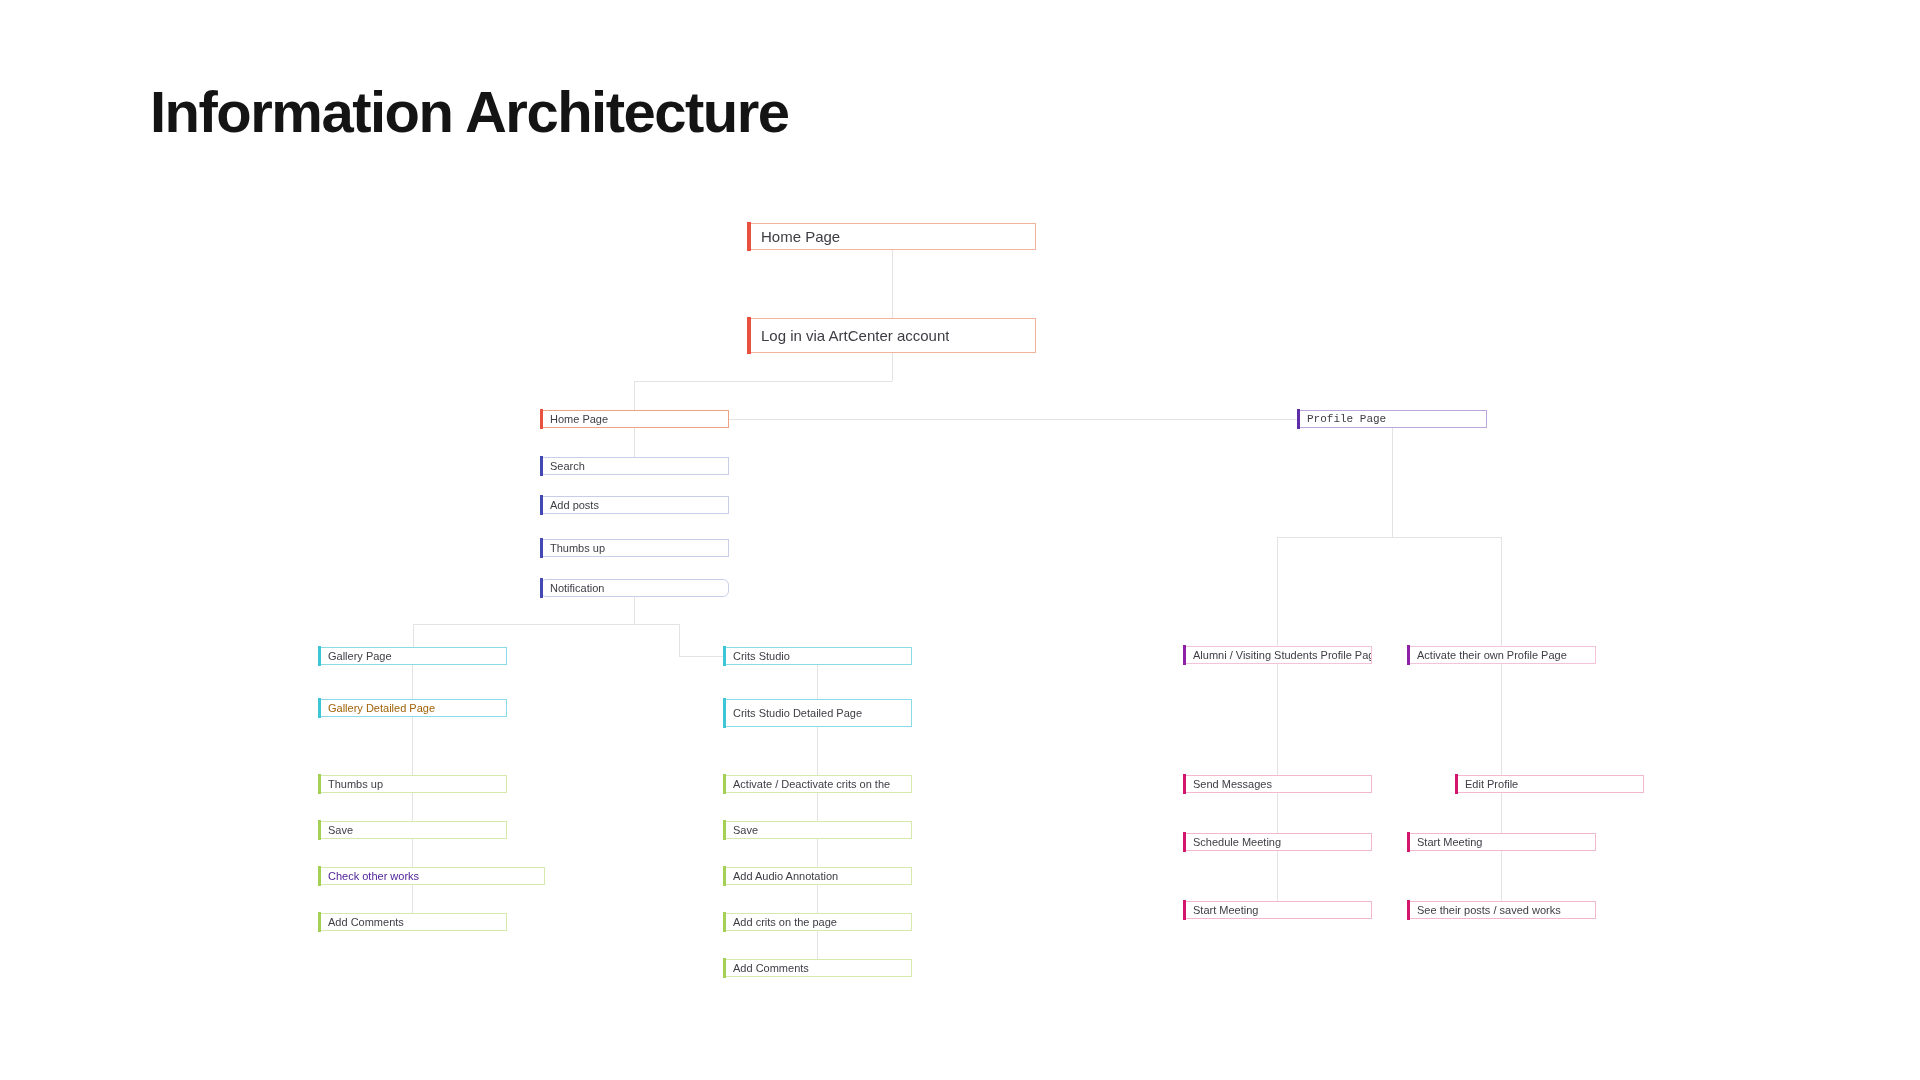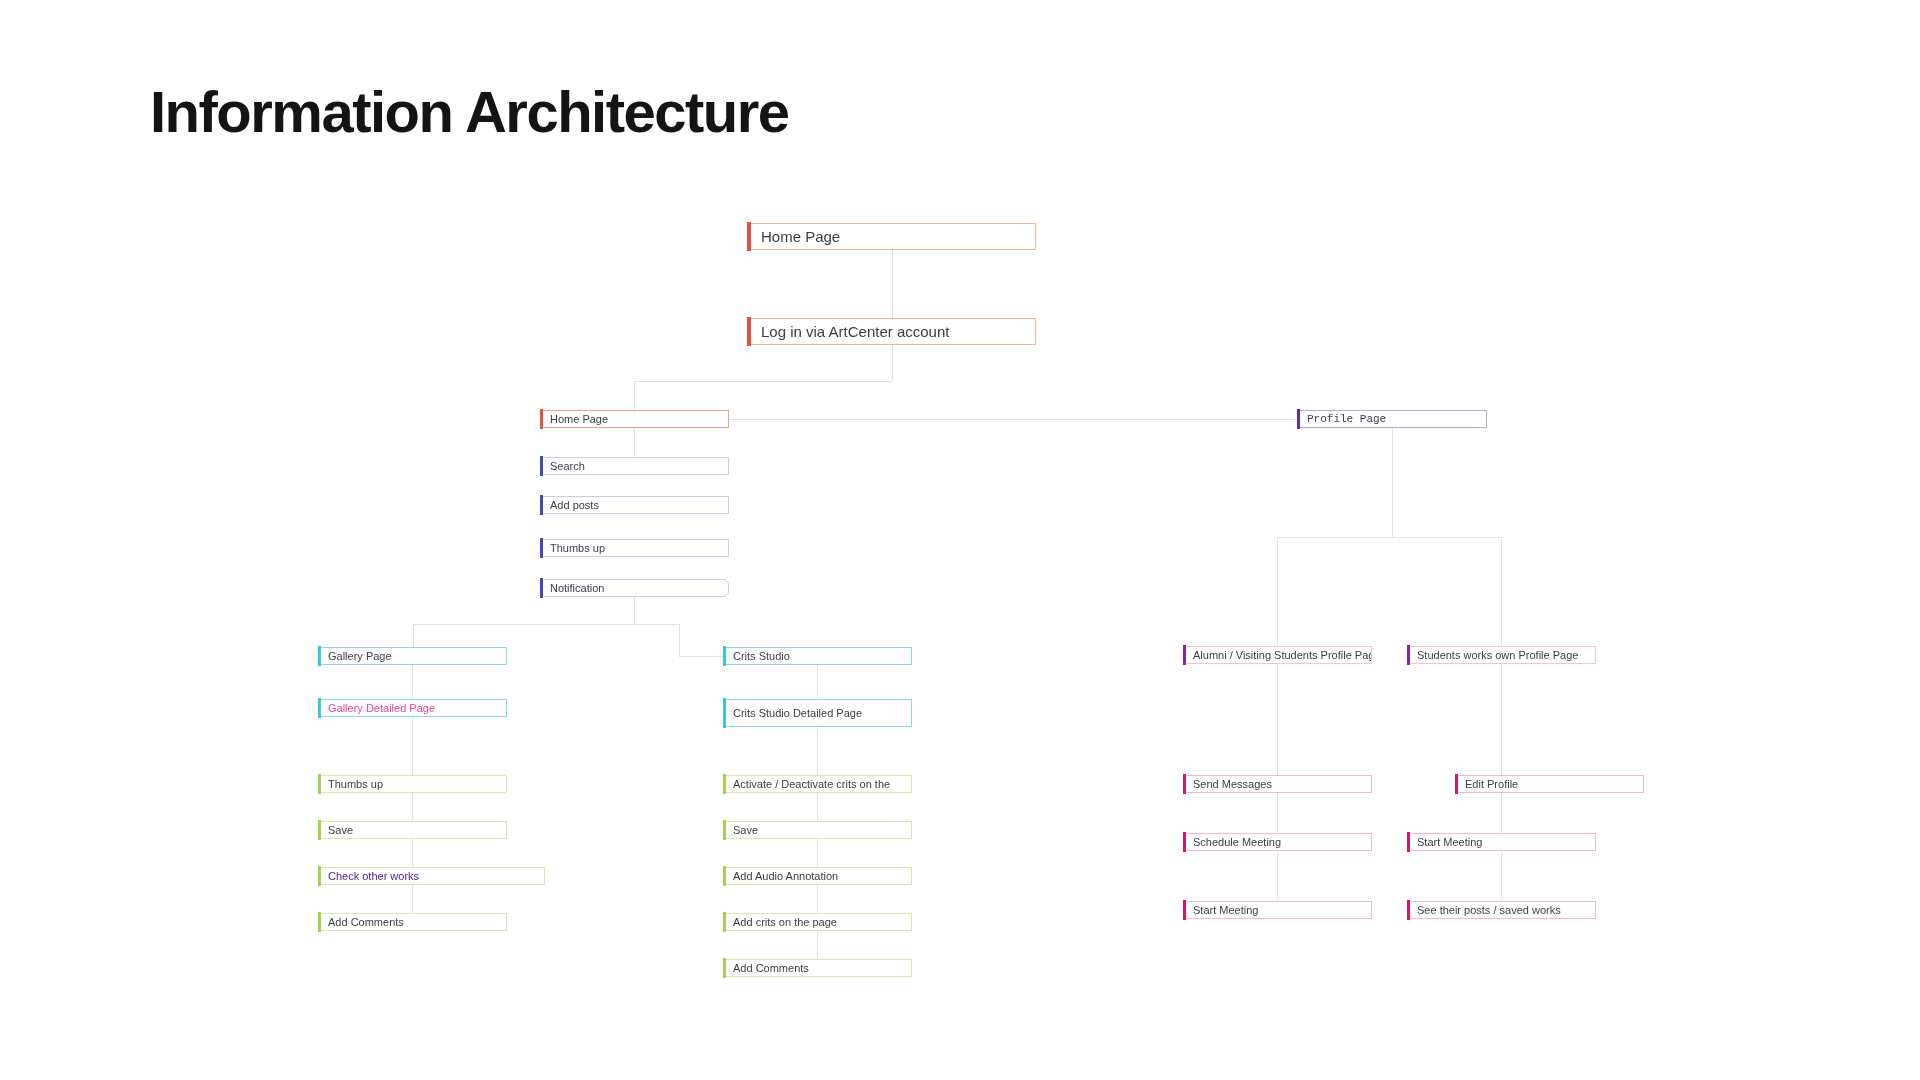--- a/index.html
+++ b/index.html
@@ -61,21 +61,21 @@
       <div class="cn" style="left: 1277px; top: 664px; width: 1px; height: 111px; background: rgb(227, 227, 227);"></div>
       <div class="cn" style="left: 1277px; top: 793px; width: 1px; height: 40px; background: rgb(227, 227, 227);"></div>
       <div class="cn" style="left: 1277px; top: 851px; width: 1px; height: 50px; background: rgb(227, 227, 227);"></div>
       <div class="cn" style="left: 1501px; top: 664px; width: 1px; height: 111px; background: rgb(227, 227, 227);"></div>
       <div class="cn" style="left: 1501px; top: 793px; width: 1px; height: 40px; background: rgb(227, 227, 227);"></div>
       <div class="cn" style="left: 1501px; top: 851px; width: 1px; height: 50px; background: rgb(227, 227, 227);"></div>
       <div class="node l" style="left: 748px; top: 223px; width: 288px; height: 27px; border-color: rgb(242, 180, 157); color: rgb(61, 61, 68);">
         <span class="bar" style="background: rgb(232, 81, 61);"></span>
         <span class="lbl">Home Page</span>
       </div>
-      <div class="node l" style="left: 748px; top: 318px; width: 288px; height: 27px; border-color: rgb(242, 180, 157); color: rgb(61, 61, 68);">
+      <div class="node l" style="left: 748px; top: 318px; width: 288px; height: 35px; border-color: rgb(242, 180, 157); color: rgb(61, 61, 68);">
         <span class="bar" style="background: rgb(232, 81, 61);"></span>
         <span class="lbl">Log in via ArtCenter account</span>
       </div>
       <div class="node s" style="left: 540px; top: 410px; width: 189px; height: 18px; border-color: rgb(237, 162, 132); color: rgb(61, 61, 68);">
         <span class="bar" style="background: rgb(232, 81, 61);"></span>
         <span class="lbl">Home Page</span>
       </div>
       <div class="node s" style="left: 540px; top: 457px; width: 189px; height: 18px; border-color: rgb(201, 205, 232); color: rgb(61, 61, 68);">
         <span class="bar" style="background: rgb(67, 72, 178);"></span>
         <span class="lbl">Search</span>
@@ -93,21 +93,21 @@
         <span class="lbl">Notification</span>
       </div>
       <div class="node s" style="left: 1297px; top: 410px; width: 190px; height: 18px; border-color: rgb(189, 166, 220); color: rgb(61, 61, 68); font-family: Liberation Mono, monospace;">
         <span class="bar" style="background: rgb(95, 45, 168);"></span>
         <span class="lbl">Profile Page</span>
       </div>
       <div class="node s" style="left: 318px; top: 647px; width: 189px; height: 18px; border-color: rgb(137, 220, 229); color: rgb(61, 61, 68);">
         <span class="bar" style="background: rgb(61, 198, 213);"></span>
         <span class="lbl">Gallery Page</span>
       </div>
-      <div class="node s" style="left: 318px; top: 699px; width: 189px; height: 18px; border-color: rgb(137, 220, 229); color: #ec4899; text-align: center;">
+      <div class="node s" style="left: 318px; top: 699px; width: 189px; height: 18px; border-color: rgb(137, 220, 229); color: #a16207; text-align: center;">
         <span class="bar" style="background: rgb(61, 198, 213);"></span>
         <span class="lbl">Gallery Detailed Page</span>
       </div>
       <div class="node s" style="left: 318px; top: 775px; width: 189px; height: 18px; border-color: rgb(213, 233, 173); color: rgb(61, 61, 68);">
         <span class="bar" style="background: rgb(163, 208, 85);"></span>
         <span class="lbl">Thumbs up</span>
       </div>
       <div class="node s" style="left: 318px; top: 821px; width: 189px; height: 18px; border-color: rgb(213, 233, 173); color: rgb(61, 61, 68);">
         <span class="bar" style="background: rgb(163, 208, 85);"></span>
         <span class="lbl">Save</span>
@@ -159,21 +159,21 @@
       <div class="node s" style="left: 1183px; top: 833px; width: 189px; height: 18px; border-color: rgb(243, 183, 207); color: rgb(61, 61, 68);">
         <span class="bar" style="background: rgb(211, 21, 107);"></span>
         <span class="lbl">Schedule Meeting</span>
       </div>
       <div class="node s" style="left: 1183px; top: 901px; width: 189px; height: 18px; border-color: rgb(243, 183, 207); color: rgb(61, 61, 68);">
         <span class="bar" style="background: rgb(211, 21, 107);"></span>
         <span class="lbl">Start Meeting</span>
       </div>
       <div class="node s" style="left: 1407px; top: 646px; width: 189px; height: 18px; border-color: rgb(243, 196, 217); color: rgb(61, 61, 68);">
         <span class="bar" style="background: rgb(142, 33, 168);"></span>
-        <span class="lbl">Students works own Profile Page</span>
+        <span class="lbl">Activate their own Profile Page</span>
       </div>
       <div class="node s" style="left: 1455px; top: 775px; width: 189px; height: 18px; border-color: rgb(243, 183, 207); color: rgb(61, 61, 68);">
         <span class="bar" style="background: rgb(211, 21, 107);"></span>
         <span class="lbl">Edit Profile</span>
       </div>
       <div class="node s" style="left: 1407px; top: 833px; width: 189px; height: 18px; border-color: rgb(243, 183, 207); color: rgb(61, 61, 68);">
         <span class="bar" style="background: rgb(211, 21, 107);"></span>
         <span class="lbl">Start Meeting</span>
       </div>
       <div class="node s" style="left: 1407px; top: 901px; width: 189px; height: 18px; border-color: rgb(243, 183, 207); color: rgb(61, 61, 68);">

